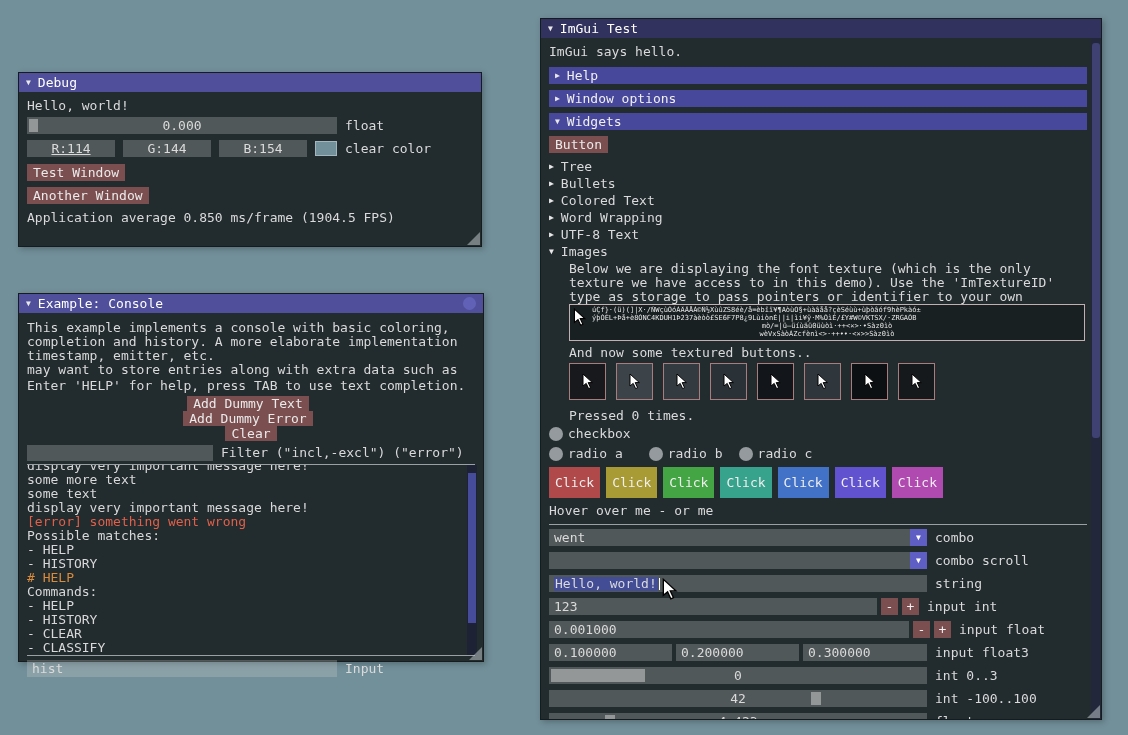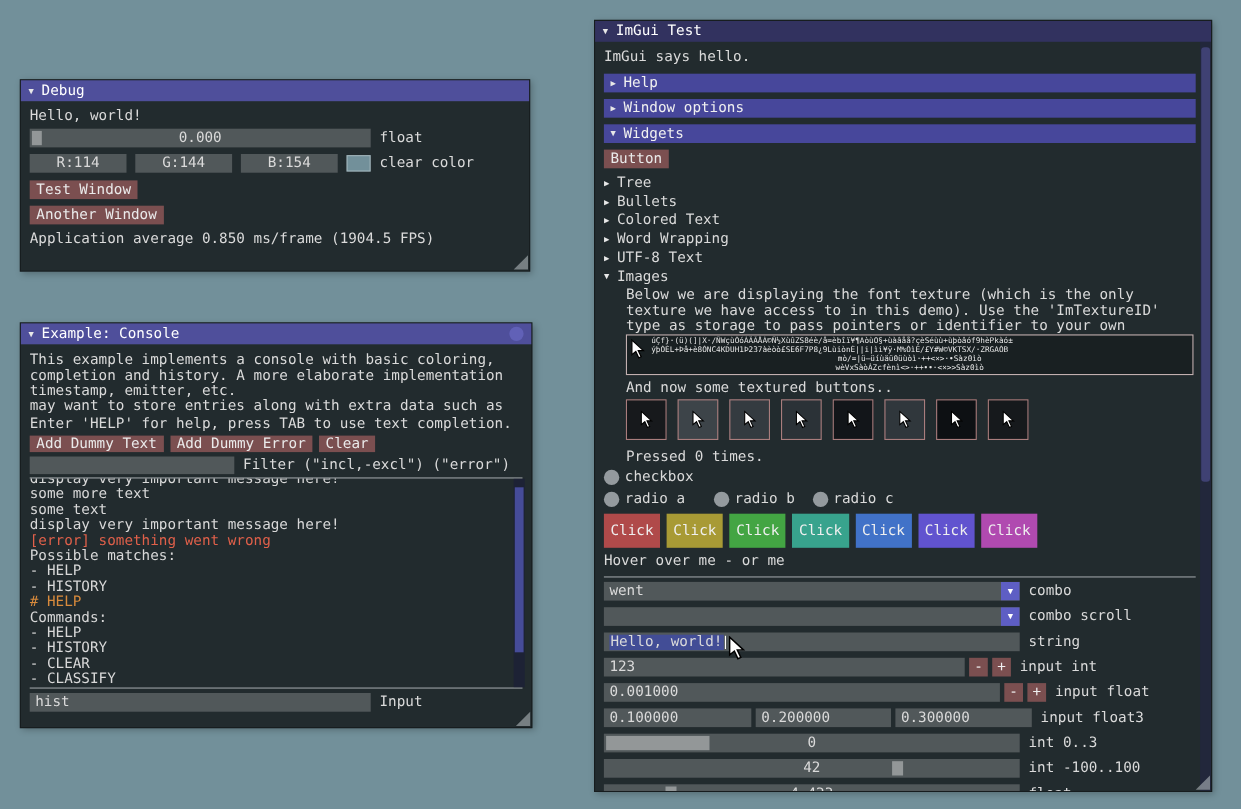--- a/index.html
+++ b/index.html
@@ -61,21 +61,21 @@
   <div class="content">
     <div style="margin-top:7px;">Hello, world!</div>
     <div class="row" style="margin-top:4px;">
       <div class="frame center" style="width:310px;">
         <div class="slider-grab" style="left:2px;width:9px;"></div>
         <span>0.000</span>
       </div>
       <span class="lbl">float</span>
     </div>
     <div class="row" style="margin-top:6px;">
-      <div class="frame center" style="width:88px;margin-right:8px;">
+      <div class="frame center" style="width:88px;margin-right:8px;text-decoration:underline;">
         <span>R:114</span>
       </div>
       <div class="frame center" style="width:88px;margin-right:8px;">
         <span>G:144</span>
       </div>
       <div class="frame center" style="width:88px;">
         <span>B:154</span>
       </div>
       <div class="swatch" style="background: rgb(114, 144, 154);"></div>
       <span class="lbl">clear color</span>
@@ -96,21 +96,21 @@
     <span class="tri">▼</span>
     <span>Example: Console</span>
     <span class="close-btn"></span>
   </div>
   <div class="content">
     <div style="margin-top:8px;" class="nowrap">This example implements a console with basic coloring,</div>
     <div class="nowrap">completion and history. A more elaborate implementation</div>
     <div class="nowrap">timestamp, emitter, etc.</div>
     <div class="nowrap">may want to store entries along with extra data such as</div>
     <div style="margin-top:2px;" class="nowrap">Enter 'HELP' for help, press TAB to use text completion.</div>
-    <div class="row" style="margin-top:3px;">
+    <div class="row" style="margin-top:3px;flex-direction:column;">
       <span class="btn small" style="margin-right:6px;">Add Dummy Text</span>
       <span class="btn small" style="margin-right:6px;">Add Dummy Error</span>
       <span class="btn small">Clear</span>
     </div>
     <div class="row" style="margin-top:4px;">
       <div class="frame" style="width:186px;height:16px;"></div>
       <span class="lbl">Filter ("incl,-excl") ("error")</span>
     </div>
     <div class="sep" style="margin-top:3px;"></div>
     <div class="log">
@@ -322,21 +322,21 @@
     <div class="row" style="margin-top:6px;">
       <div class="frame" style="width:360px;">
         <span>0.001000</span>
       </div>
       <span class="sq-btn">-</span>
       <span class="sq-btn">+</span>
       <span class="lbl">input float</span>
     </div>
 
     <div class="row" style="margin-top:6px;">
-      <div class="frame" style="width:134px;margin-right:4px;text-align:center;">
+      <div class="frame" style="width:123px;margin-right:4px;text-align:center;">
         <span>0.100000</span>
       </div>
       <div class="frame" style="width:123px;margin-right:4px;">
         <span>0.200000</span>
       </div>
       <div class="frame" style="width:124px;">
         <span>0.300000</span>
       </div>
       <span class="lbl">input float3</span>
     </div>

